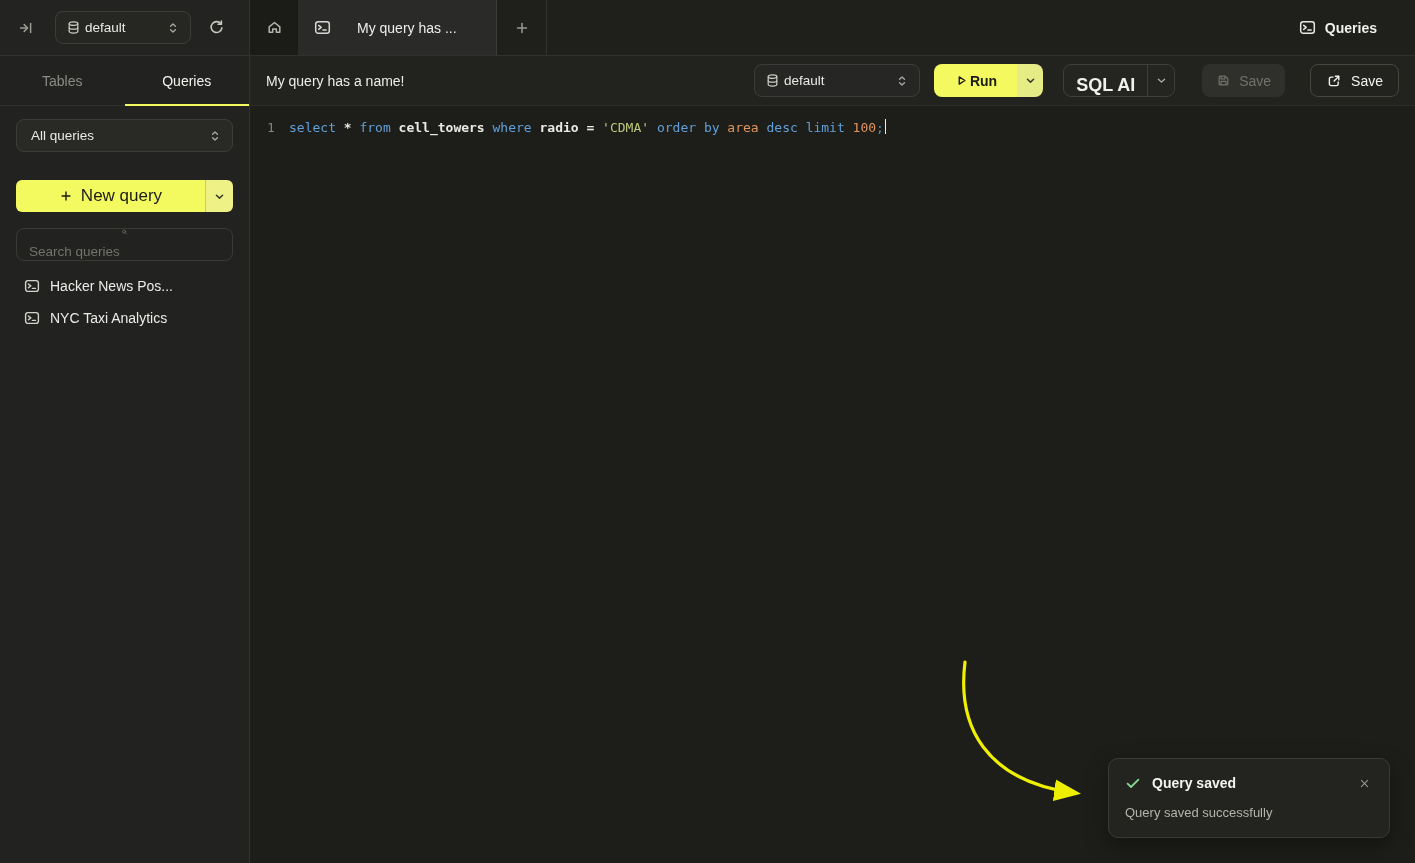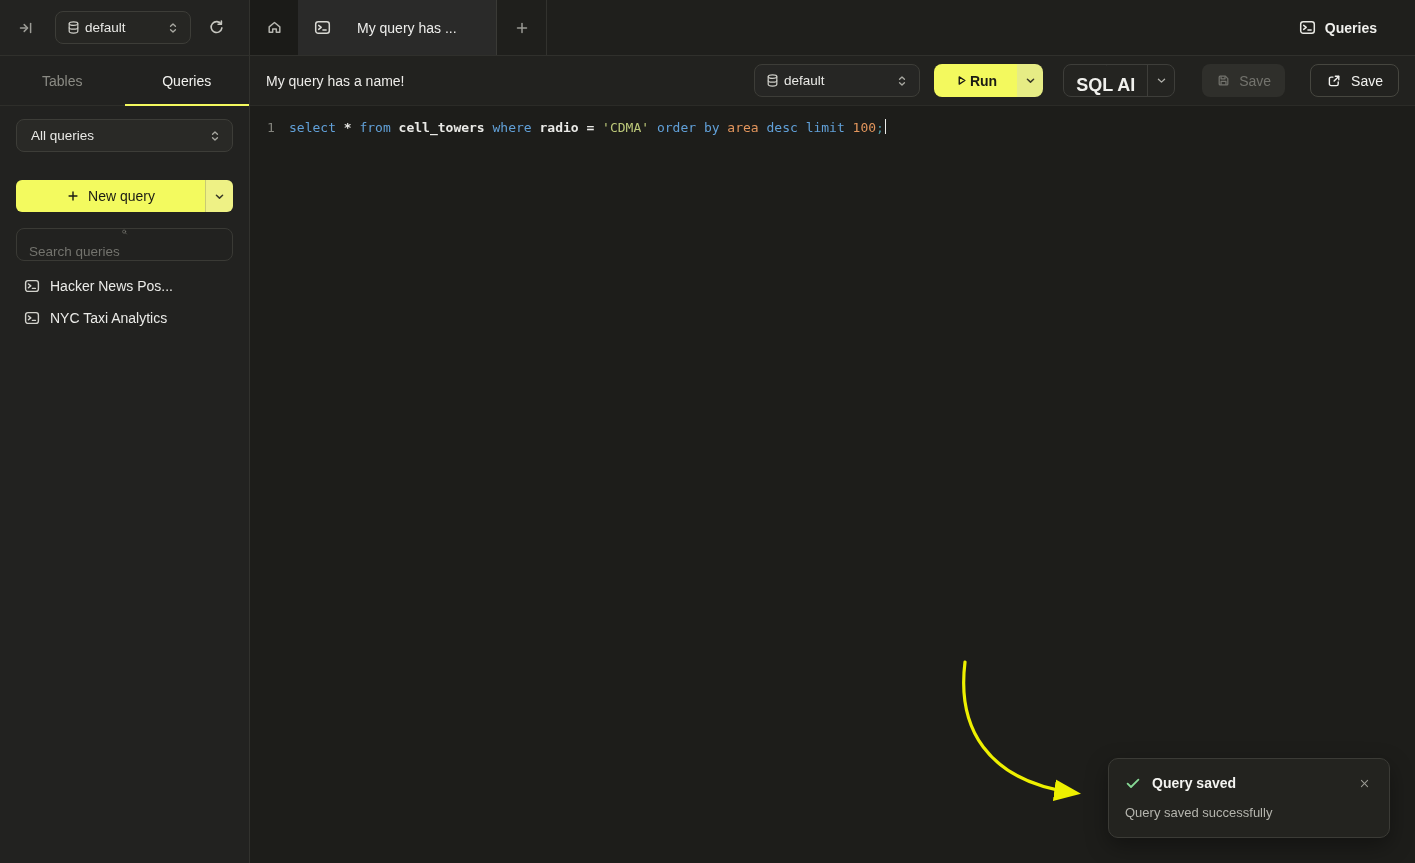--- a/index.html
+++ b/index.html
@@ -39,21 +39,21 @@
     border-right:1px solid #32322e;}
   .side-tabs{height:50px;display:flex;border-bottom:1px solid #2e2e2a;}
   .side-tab{flex:1;display:flex;align-items:center;justify-content:center;color:#8b8b84;
     font-size:14px;cursor:pointer;position:relative;}
   .side-tab.active{color:#f2f2ef;font-weight:500;}
   .side-tab.active::after{content:'';position:absolute;left:0;right:0;bottom:-1px;height:2px;
     background:#f3f95e;}
   .filter-select{margin:13px 16px 0;background:#292926;}
   .new-query{margin:28px 16px 0;height:32px;display:flex;border-radius:6px;overflow:hidden;cursor:pointer;}
   .nq-main{flex:1;display:flex;align-items:center;justify-content:center;gap:8px;
-    background:#f3fa5f;color:#1b1b14;font-size:14px;font-weight:500;}
+    background:#f3fa5f;color:#1b1b14;font-size:17px;font-weight:500;}
   .nq-chev{width:28px;display:flex;align-items:center;justify-content:center;background:#eef185;
     border-left:1px solid rgba(35,35,20,.18);}
   .search-box{margin:16px 16px 0;height:33px;display:flex;align-items:center;gap:8px;
     border:1px solid #3a3a35;border-radius:8px;padding:0 10px;flex-direction:column;}
   .search-box input{background:transparent;border:none;outline:none;color:#e6e6e2;
     font-family:"Liberation Sans",sans-serif;font-size:13.5px;width:100%;}
   .search-box input::placeholder{color:#73736d;}
   .query-list{margin:10px 16px 0;display:flex;flex-direction:column;gap:2px;}
   .query-item{height:30px;display:flex;align-items:center;gap:10px;padding:0 8px;
     border-radius:6px;cursor:pointer;}

